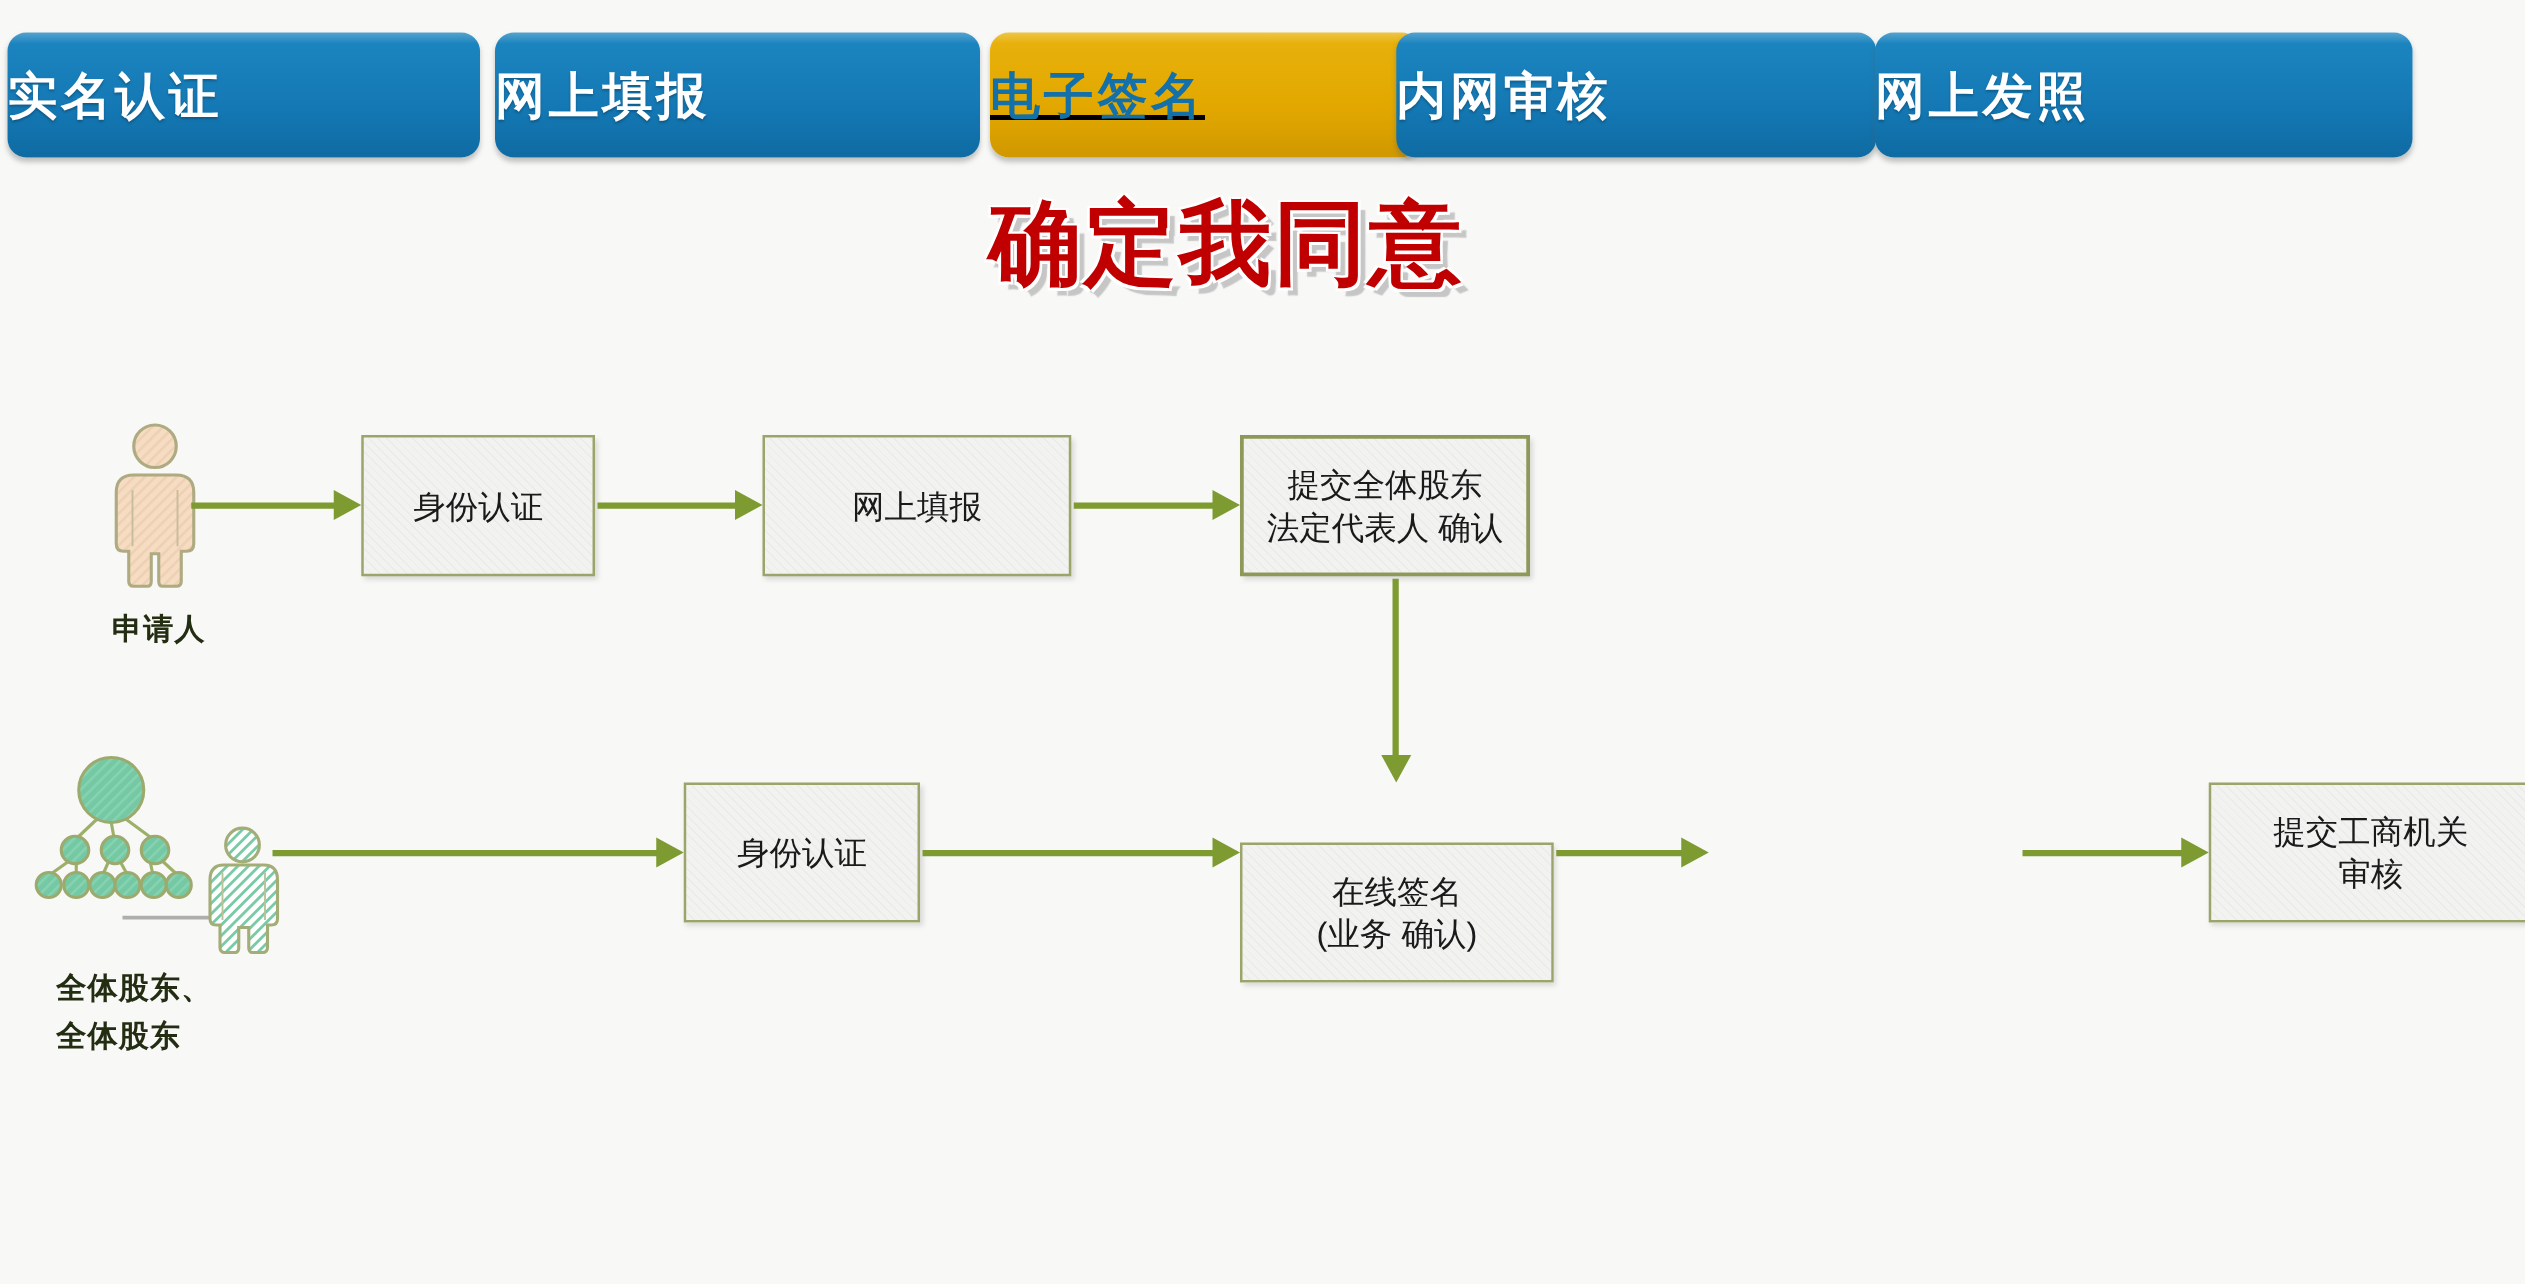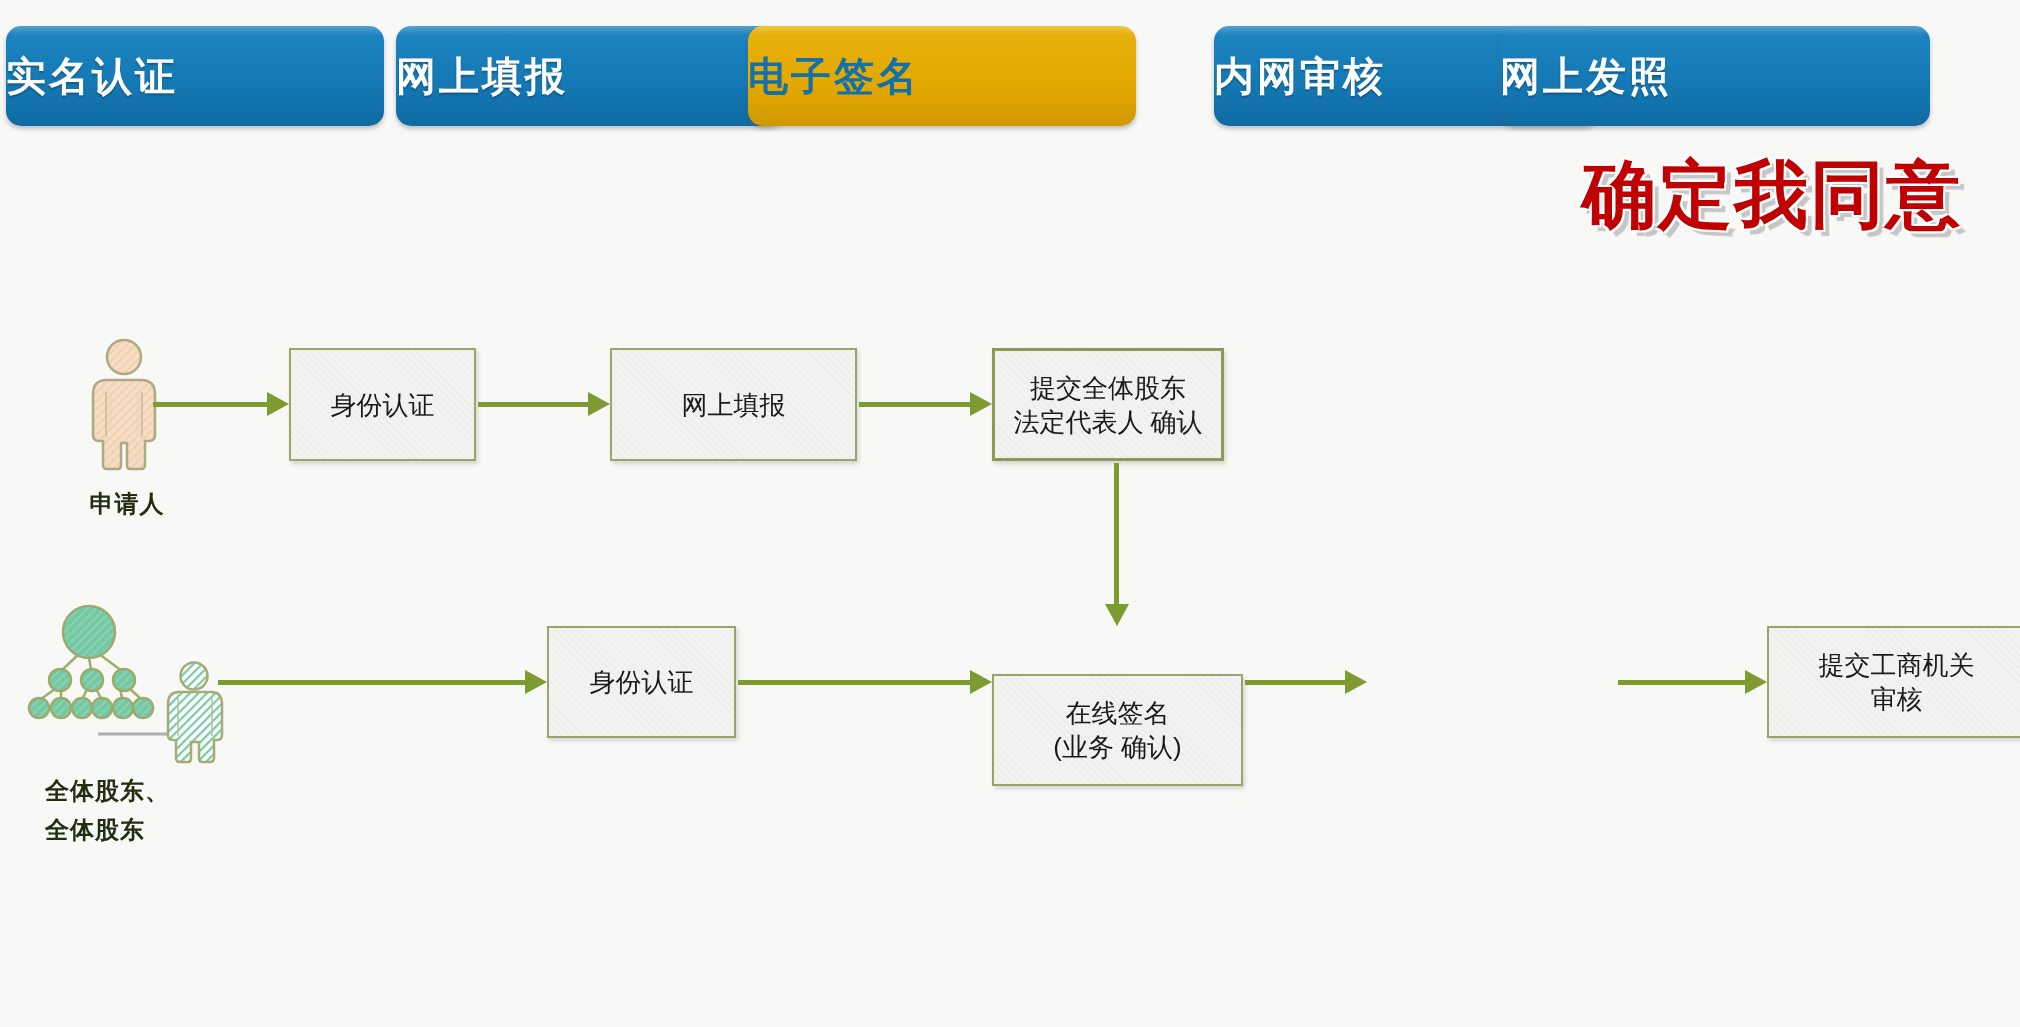--- a/index.html
+++ b/index.html
@@ -20,21 +20,21 @@
   .tab.yellow{
     background:linear-gradient(180deg,#eec546 0px,#e7b00a 9px,#e2a800 60%,#d09800 100%);
   }
   .tab .tab-label{
     font-size:40px;font-weight:bold;letter-spacing:3px;color:#ffffff;
     text-shadow:0 2px 2px rgba(0,0,0,.25);
   }
   .tab.yellow .tab-label{color:#1470a8;text-shadow:none;}
   
   .big-title{
-    position:absolute;left:0;top:146px;width:1962px;text-align:right;
+    position:absolute;left:0;top:146px;width:1962px;text-align:center;
     font-size:74px;font-weight:bold;letter-spacing:2px;color:#c00000;
     text-shadow:-2px -2px 0 #fff,2px -2px 0 #fff,-2px 2px 0 #fff,2px 2px 0 #fff,6px 6px 1px #c6c6c6;
   }
   
   .fbox{
     position:absolute;
     background:repeating-linear-gradient(45deg,#f2f2f0 0px,#f2f2f0 4px,#ebebe9 4px,#ebebe9 5px);
     border:2px solid #9ca46c;
     box-shadow:2px 3px 4px rgba(120,120,120,.25);
     display:flex;flex-direction:column;align-items:center;justify-content:center;
@@ -65,24 +65,24 @@
 
 <div class="stage">
 
   <div>
     <div class="tab blue" style="left:6px;width:378px;">
         <span class="tab-label">实名认证</span>
       </div>
     <div class="tab blue" style="left:396px;width:388px;">
         <span class="tab-label">网上填报</span>
       </div>
-    <div class="tab yellow" style="left:748px;width:388px;">
+    <div class="tab yellow" style="left:792px;width:344px;text-decoration:underline;">
         <span class="tab-label">电子签名</span>
       </div>
-    <div class="tab blue" style="left:1214px;width:384px;">
+    <div class="tab blue" style="left:1117px;width:384px;">
         <span class="tab-label">内网审核</span>
       </div>
     <div class="tab blue" style="left:1500px;width:430px;">
         <span class="tab-label">网上发照</span>
       </div>
   </div>
 
   <div class="big-title">确定我同意</div>
 
   <svg class="actor-icon" style="left:90px;top:338px;" width="70" height="135" viewBox="0 0 70 135">

